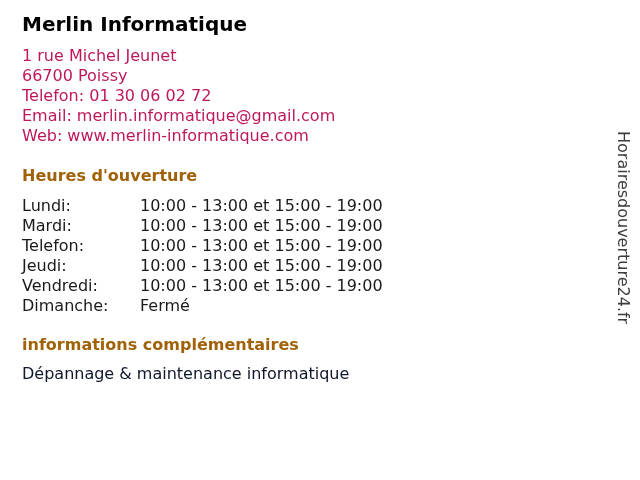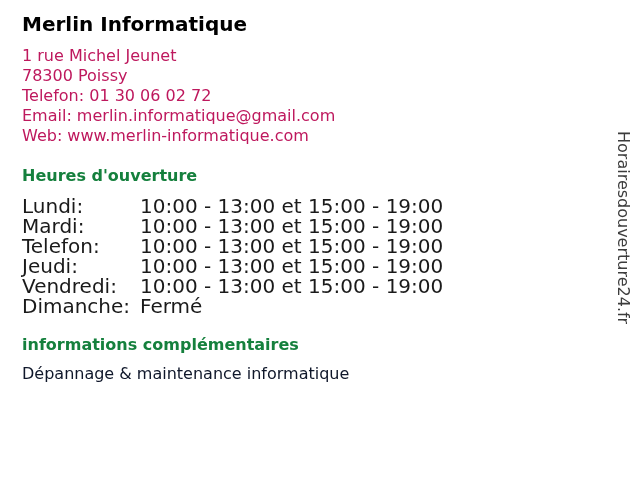--- a/index.html
+++ b/index.html
@@ -31,25 +31,25 @@
     line-height: 20px;
     color: #be185d;
   }
   .contact-line {
     white-space: nowrap;
   }
   .section-heading {
     font-size: 16px;
     line-height: 20px;
     font-weight: bold;
-    color: #15803d;
+    color: #a16207;
     margin: 20px 0 10px 0;
   }
   .hours-table {
-    font-size: 20px;
+    font-size: 16px;
     line-height: 20px;
     color: #1a1a1a;
   }
   .hours-row {
     white-space: nowrap;
   }
   .hours-day {
     display: inline-block;
     width: 118px;
     vertical-align: top;
@@ -81,21 +81,21 @@
 </head>
 <body>
 
 <div class="page">
   <div class="content">
 
     <h1 class="biz-title">Merlin Informatique</h1>
 
     <div class="contact-block">
       <div class="contact-line">1 rue Michel Jeunet</div>
-      <div class="contact-line">78300 Poissy</div>
+      <div class="contact-line">66700 Poissy</div>
       <div class="contact-line">Telefon: 01 30 06 02 72</div>
       <div class="contact-line">Email: merlin.informatique@gmail.com</div>
       <div class="contact-line">Web: www.merlin-informatique.com</div>
     </div>
 
     <h2 class="section-heading">Heures d'ouverture</h2>
 
     <div class="hours-table">
       <div class="hours-row">
         <span class="hours-day">Lundi:</span><span class="hours-time">10:00 - 13:00 et 15:00 - 19:00</span>

